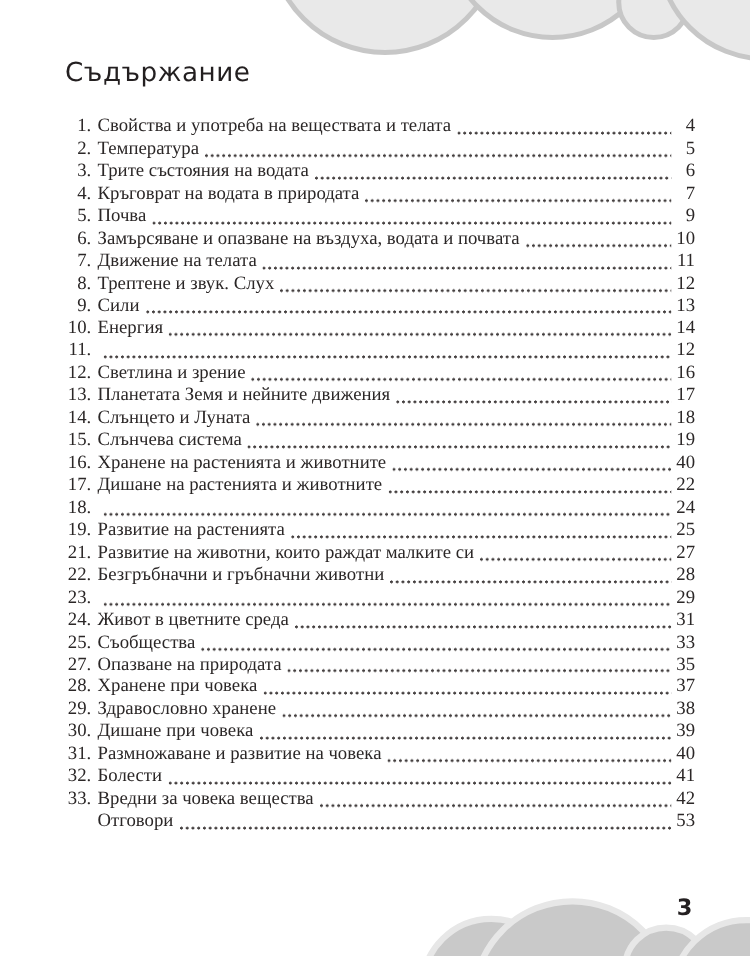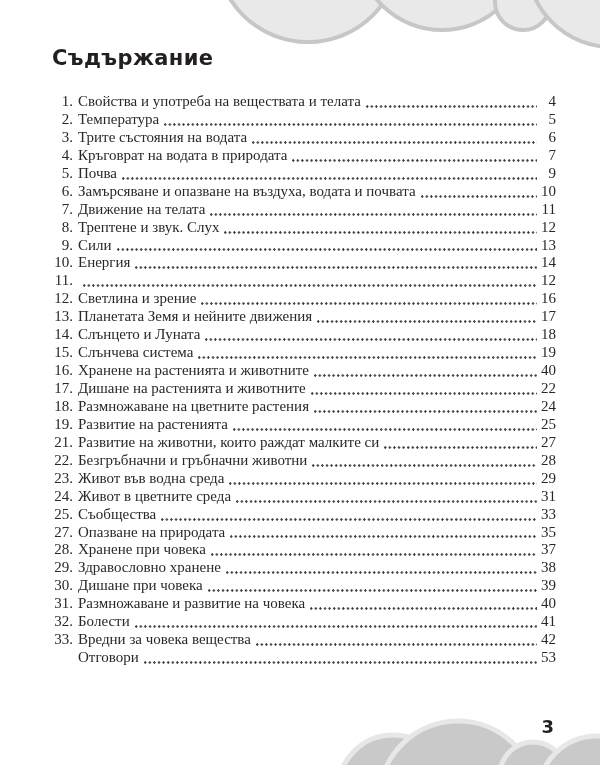--- a/index.html
+++ b/index.html
@@ -8,21 +8,21 @@
     width:600px; height:765px;
     background:#ffffff;
     overflow:hidden;
     font-family:"Liberation Serif", serif;
   }
   .clouds-top { position:absolute; top:0; left:0; display:block; }
   .clouds-bottom { position:absolute; bottom:0; left:0; display:block; }
   .title {
     position:absolute; left:52px; top:46px; margin:0;
     font-family:"DejaVu Sans", sans-serif;
-    font-weight:bold; font-size:21px; letter-spacing:0.4px;
+    font-weight:normal; font-size:21px; letter-spacing:0.4px;
     color:#231f20;
   }
   .toc {
     position:absolute; left:53px; top:93px; width:503px;
     color:#2b2727;
   }
   .row {
     display:flex; align-items:baseline;
     height:17.94px; line-height:17.94px; font-size:15px;
   }
@@ -182,21 +182,20 @@
 
   <div class="row">
     <span class="num">17.</span>
     <span class="ttl">Дишане на растенията и животните</span>
     <span class="leader"></span>
     <span class="pg">22</span>
   </div>
 
   <div class="row">
     <span class="num">18.</span>
-    <span class="ttl">Размножаване на цветните растения</span>
     <span class="leader"></span>
     <span class="pg">24</span>
   </div>
 
   <div class="row">
     <span class="num">19.</span>
     <span class="ttl">Развитие на растенията</span>
     <span class="leader"></span>
     <span class="pg">25</span>
   </div>
@@ -211,21 +210,20 @@
 
   <div class="row">
     <span class="num">22.</span>
     <span class="ttl">Безгръбначни и гръбначни животни</span>
     <span class="leader"></span>
     <span class="pg">28</span>
   </div>
 
   <div class="row">
     <span class="num">23.</span>
-    <span class="ttl">Живот във водна среда</span>
     <span class="leader"></span>
     <span class="pg">29</span>
   </div>
 
   <div class="row">
     <span class="num">24.</span>
     <span class="ttl">Живот в цветните среда</span>
     <span class="leader"></span>
     <span class="pg">31</span>
   </div>

